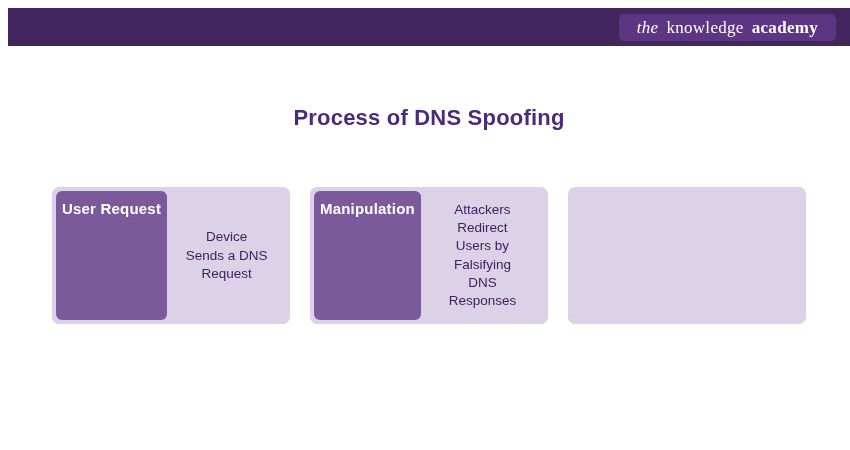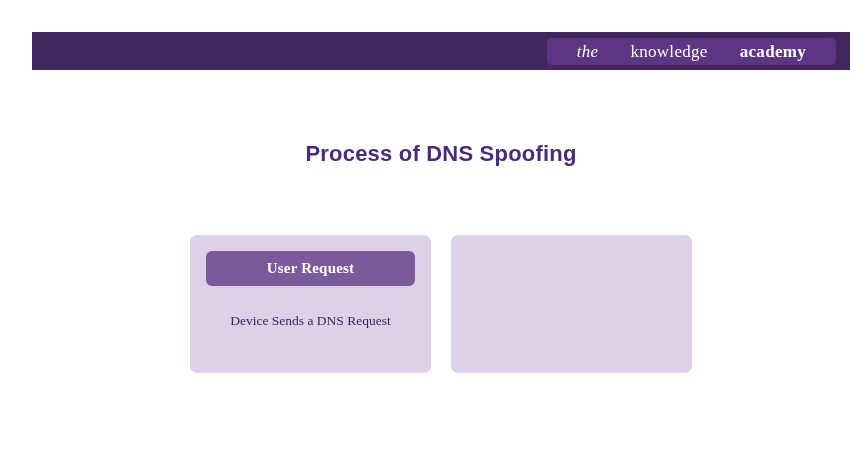--- a/index.html
+++ b/index.html
@@ -1,15 +1,15 @@
 <!DOCTYPE html>
 <html><head>
 <meta charset="utf-8">
 <style>
-  * { margin: 0; padding: 16px; box-sizing: border-box; }
+  * { margin: 0; padding: 4px; box-sizing: border-box; }
   html, body { width: 850px; height: 450px; }
   body {
     font-family: "Liberation Sans", sans-serif;
     background: #ffffff;
     overflow: hidden;
     position: relative;
   }
   .top-bar {
     width: 100%;
     height: 38px;
@@ -47,22 +47,21 @@
     justify-content: center;
     gap: 20px;
     padding: 0 44px;
   }
   .card {
     width: 241px;
     border-radius: 7px;
     overflow: hidden;
     background: #dcd1e6;
     display: flex;
-    flex-direction: column;
-    font-family: Liberation Serif, serif;
+    flex-direction: row;
   }
   .card-header {
     background: #7b5a9b;
     border-radius: 6px;
     color: #ffffff;
     font-weight: 700;
     font-size: 15px;
     text-align: center;
     padding: 9px 6px;
     letter-spacing: 0.2px;
@@ -90,14 +89,18 @@
 </div>
 
 <h1 class="page-title">Process of DNS Spoofing</h1>
 
 <div class="cards-row">
   <div class="card">
     <div class="card-header">User Request</div>
     <div class="card-body">Device Sends a DNS Request</div>
   </div>
   <div class="card">
+    <div class="card-header">Manipulation</div>
+    <div class="card-body">Attackers Redirect Users by Falsifying DNS Responses</div>
+  </div>
+  <div class="card">
   </div>
 </div>
 
 </body></html>

